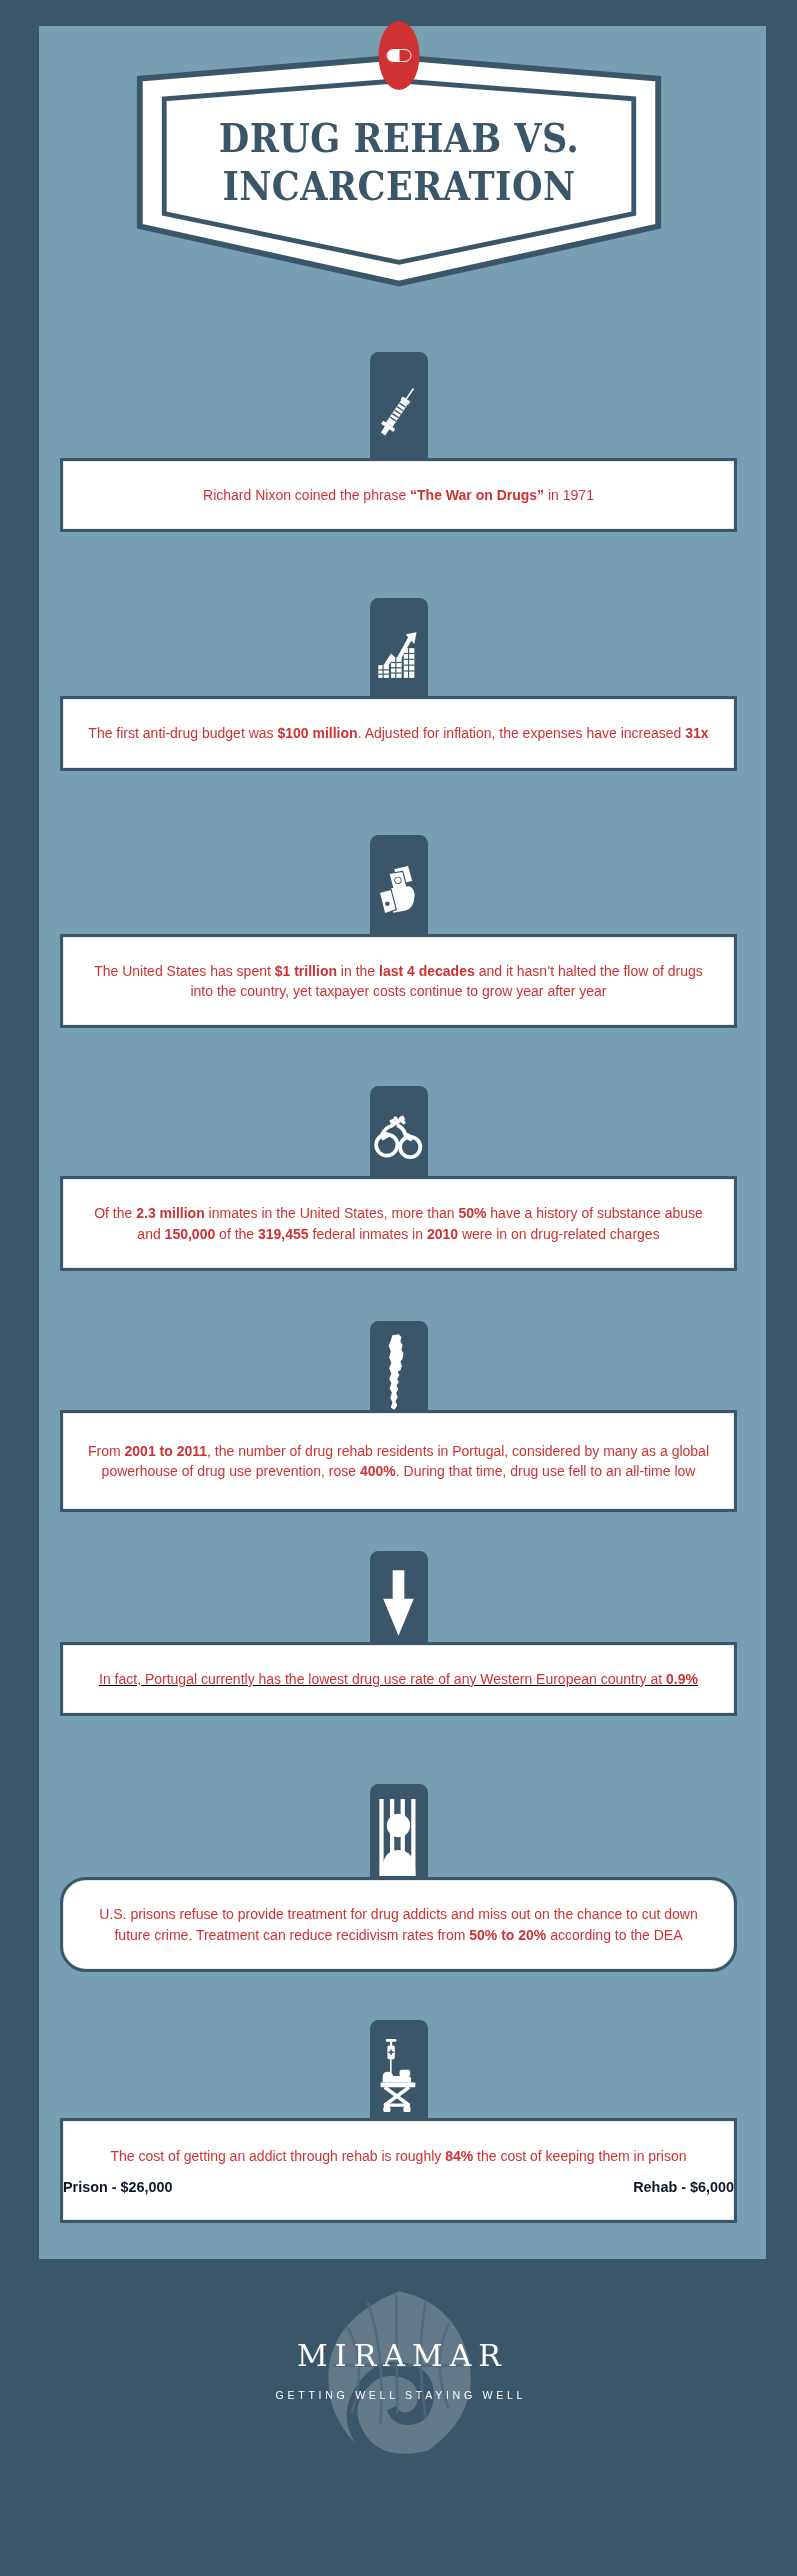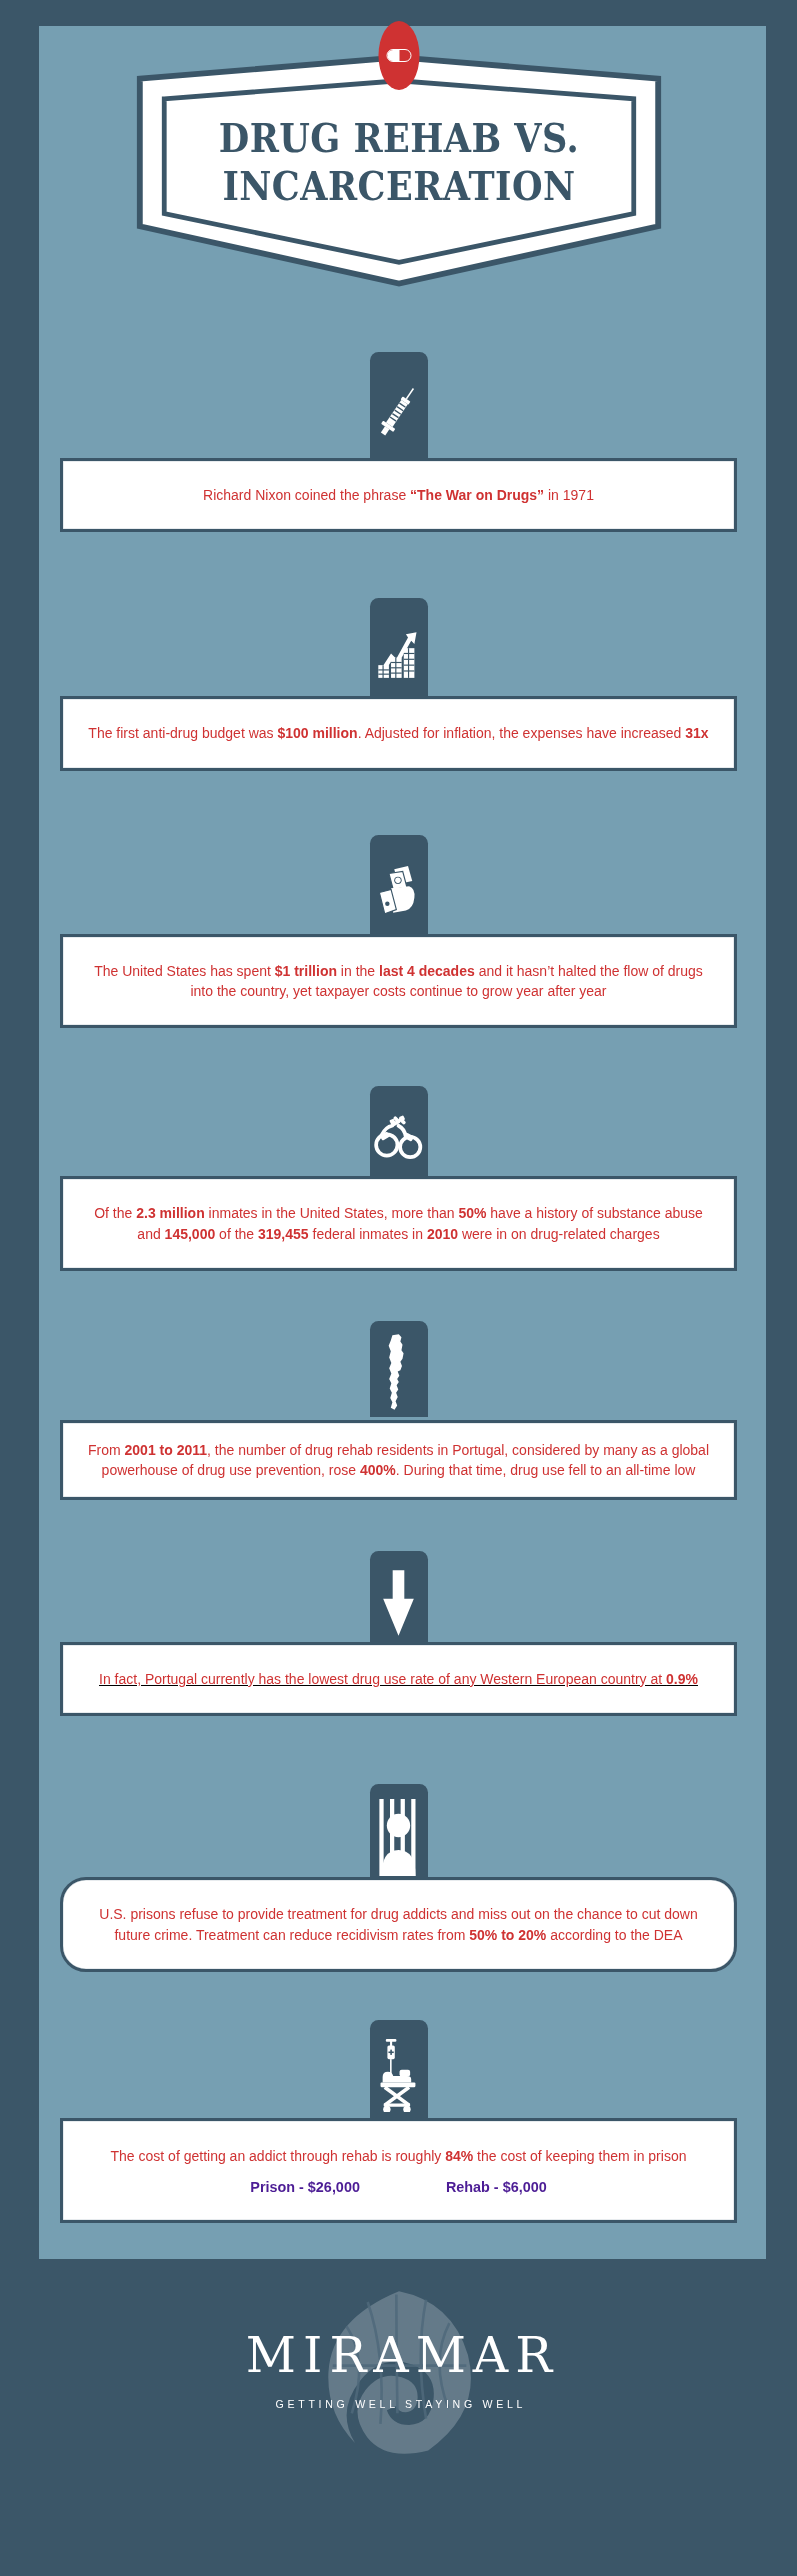--- a/index.html
+++ b/index.html
@@ -149,26 +149,26 @@
     font-size: 14px;
     line-height: 1.45;
     text-align: center;
     padding: 0 24.5px;
     width: 100%;
   }
   .fact-text b { font-weight: bold; }
 
   .cost-row {
     display: flex;
-    justify-content: center;
+    justify-content: space-between;
     gap: 86px;
     margin-top: 12.8px;
     font-weight: bold;
     font-size: 14.4px;
-    color: #4c1d95;
+    color: #0f172a;
   }
 
   
   #footer-logo {
     position: absolute;
     left: 0;
     top: 2259px;
     width: 798px;
     height: 223px;
     background: #3b5668;
@@ -183,21 +183,21 @@
     top: 50%;
     transform: translate(-50%, -48%);
     opacity: 0.30;
     z-index: 1;
   }
   #brand-name {
     position: relative;
     z-index: 2;
     font-family: "DejaVu Serif", serif;
     color: #ffffff;
-    font-size: 49px;
+    font-size: 30px;
     letter-spacing: 7px;
     padding-left: 7px;
     line-height: 1;
   }
   #brand-tagline {
     position: relative;
     z-index: 2;
     font-family: "Liberation Sans", sans-serif;
     color: #ffffff;
     font-size: 10.6px;
@@ -340,36 +340,36 @@
           <g fill="#ffffff">
             <rect x="30" y="10" width="9" height="9" rx="2" transform="rotate(-25 34 14)"></rect>
             <rect x="48" y="4" width="9" height="9" rx="2" transform="rotate(-25 52 8)"></rect>
             <rect x="12" y="36" width="16" height="11" rx="3" transform="rotate(-30 20 41)"></rect>
             <rect x="58" y="38" width="16" height="11" rx="3" transform="rotate(28 66 43)"></rect>
           </g>
         </svg>
       </span>
     </div>
     <div class="fact-card" style="top:90px; height:95px;">
-      <div class="fact-text">Of the <b>2.3 million</b> inmates in the United States, more than <b>50%</b> have a history of substance abuse and <b>145,000</b> of the <b>319,455</b> federal inmates in <b>2010</b> were in on drug-related charges</div>
+      <div class="fact-text">Of the <b>2.3 million</b> inmates in the United States, more than <b>50%</b> have a history of substance abuse and <b>150,000</b> of the <b>319,455</b> federal inmates in <b>2010</b> were in on drug-related charges</div>
     </div>
   </div>
 
   <div class="fact-block" style="top:1321px;">
     <div class="icon-plate" style="height:96px;">
       <span>
         <svg width="24.5" height="79" viewBox="0 0 46 148" xmlns="http://www.w3.org/2000/svg">
           <path fill="#ffffff" d="M12,4 L24,2 L29,8 L27,16 L31,22 L29,32 L33,38 L31,48 L27,54 L30,62
                                    L27,70 L22,72 L25,80 L21,86 L24,92 L20,98 L23,106 L19,112 L22,120
                                    L18,128 L21,136 L16,144 L9,140 L12,130 L8,122 L11,112 L7,104
                                    L10,94 L6,86 L10,76 L6,66 L10,56 L6,46 L9,34 L5,24 L9,14 Z"></path>
         </svg>
       </span>
     </div>
-    <div class="fact-card" style="top:99px; height:80px;justify-content:center;">
+    <div class="fact-card" style="top:89px; height:102px;justify-content:center;">
       <div class="fact-text">From <b>2001 to 2011</b>, the number of drug rehab residents in Portugal, considered by many as a global powerhouse of drug use prevention, rose <b>400%</b>. During that time, drug use fell to an all-time low</div>
     </div>
   </div>
 
   <div class="fact-block" style="top:1551px;">
     <div class="icon-plate" style="height:98px;">
       <span>
         <svg width="37" height="69" viewBox="0 0 70 130" xmlns="http://www.w3.org/2000/svg">
           <polygon fill="#ffffff" points="24,2 46,2 46,56 64,56 35,126 6,56 24,56"></polygon>
         </svg>

